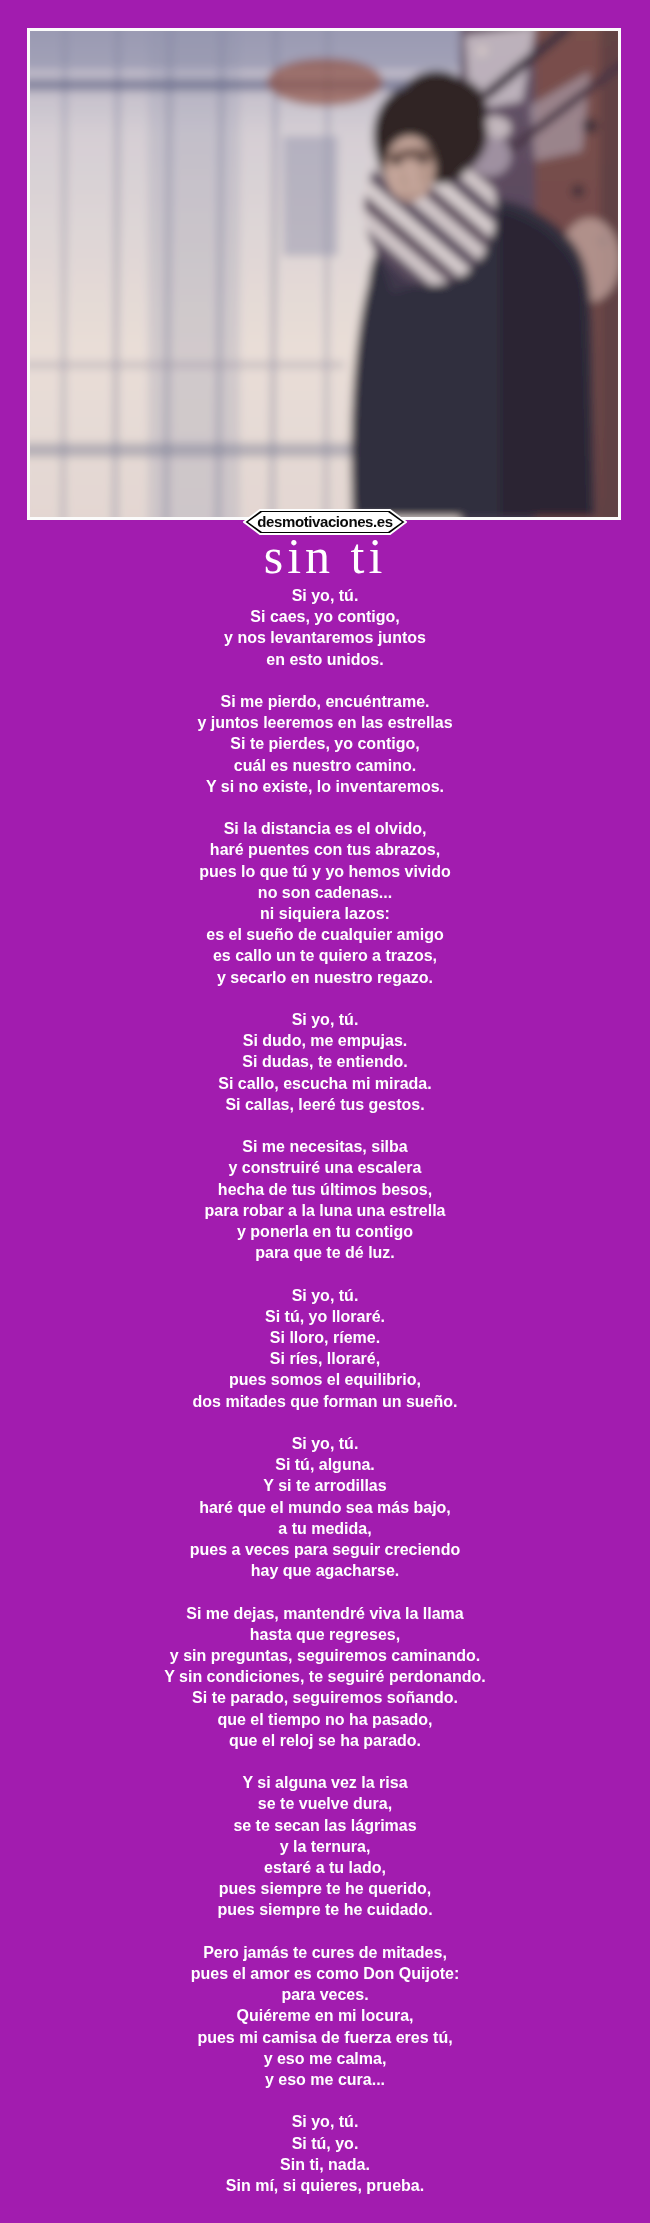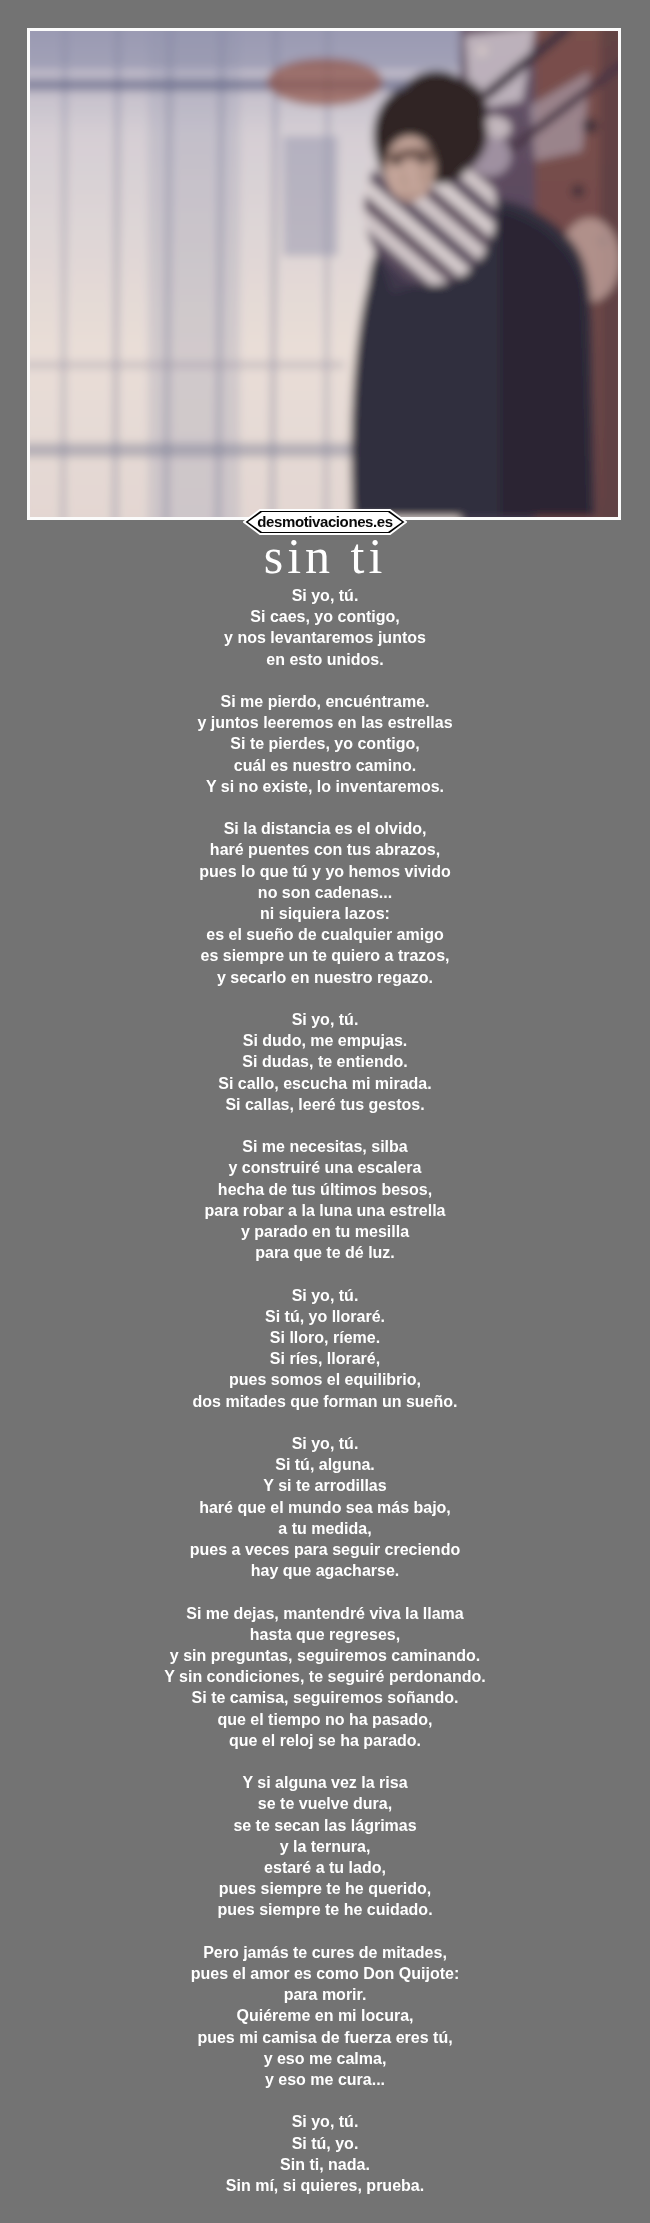--- a/index.html
+++ b/index.html
@@ -4,21 +4,21 @@
 <style>
   html, body {
     margin: 0;
     padding: 0;
     background: #000000;
   }
   .poster {
     position: relative;
     width: 650px;
     height: 2223px;
-    background: #737373;
+    background: #a21caf;
     overflow: hidden;
     font-family: "Liberation Sans", "DejaVu Sans", sans-serif;
   }
   .photo-frame {
     position: absolute;
     left: 27px;
     top: 28px;
     width: 588px;
     height: 486px;
     border: 3px solid #fbfbfb;
@@ -193,36 +193,36 @@
         <div class="poem-line">cuál es nuestro camino.</div>
         <div class="poem-line">Y si no existe, lo inventaremos.</div>
       </div>
       <div class="stanza">
         <div class="poem-line">Si la distancia es el olvido,</div>
         <div class="poem-line">haré puentes con tus abrazos,</div>
         <div class="poem-line">pues lo que tú y yo hemos vivido</div>
         <div class="poem-line">no son cadenas...</div>
         <div class="poem-line">ni siquiera lazos:</div>
         <div class="poem-line">es el sueño de cualquier amigo</div>
-        <div class="poem-line">es siempre un te quiero a trazos,</div>
+        <div class="poem-line">es callo un te quiero a trazos,</div>
         <div class="poem-line">y secarlo en nuestro regazo.</div>
       </div>
       <div class="stanza">
         <div class="poem-line">Si yo, tú.</div>
         <div class="poem-line">Si dudo, me empujas.</div>
         <div class="poem-line">Si dudas, te entiendo.</div>
         <div class="poem-line">Si callo, escucha mi mirada.</div>
         <div class="poem-line">Si callas, leeré tus gestos.</div>
       </div>
       <div class="stanza">
         <div class="poem-line">Si me necesitas, silba</div>
         <div class="poem-line">y construiré una escalera</div>
         <div class="poem-line">hecha de tus últimos besos,</div>
         <div class="poem-line">para robar a la luna una estrella</div>
-        <div class="poem-line">y parado en tu mesilla</div>
+        <div class="poem-line">y ponerla en tu contigo</div>
         <div class="poem-line">para que te dé luz.</div>
       </div>
       <div class="stanza">
         <div class="poem-line">Si yo, tú.</div>
         <div class="poem-line">Si tú, yo lloraré.</div>
         <div class="poem-line">Si lloro, ríeme.</div>
         <div class="poem-line">Si ríes, lloraré,</div>
         <div class="poem-line">pues somos el equilibrio,</div>
         <div class="poem-line">dos mitades que forman un sueño.</div>
       </div>
@@ -233,37 +233,37 @@
         <div class="poem-line">haré que el mundo sea más bajo,</div>
         <div class="poem-line">a tu medida,</div>
         <div class="poem-line">pues a veces para seguir creciendo</div>
         <div class="poem-line">hay que agacharse.</div>
       </div>
       <div class="stanza">
         <div class="poem-line">Si me dejas, mantendré viva la llama</div>
         <div class="poem-line">hasta que regreses,</div>
         <div class="poem-line">y sin preguntas, seguiremos caminando.</div>
         <div class="poem-line">Y sin condiciones, te seguiré perdonando.</div>
-        <div class="poem-line">Si te camisa, seguiremos soñando.</div>
+        <div class="poem-line">Si te parado, seguiremos soñando.</div>
         <div class="poem-line">que el tiempo no ha pasado,</div>
         <div class="poem-line">que el reloj se ha parado.</div>
       </div>
       <div class="stanza">
         <div class="poem-line">Y si alguna vez la risa</div>
         <div class="poem-line">se te vuelve dura,</div>
         <div class="poem-line">se te secan las lágrimas</div>
         <div class="poem-line">y la ternura,</div>
         <div class="poem-line">estaré a tu lado,</div>
         <div class="poem-line">pues siempre te he querido,</div>
         <div class="poem-line">pues siempre te he cuidado.</div>
       </div>
       <div class="stanza">
         <div class="poem-line">Pero jamás te cures de mitades,</div>
         <div class="poem-line">pues el amor es como Don Quijote:</div>
-        <div class="poem-line">para morir.</div>
+        <div class="poem-line">para veces.</div>
         <div class="poem-line">Quiéreme en mi locura,</div>
         <div class="poem-line">pues mi camisa de fuerza eres tú,</div>
         <div class="poem-line">y eso me calma,</div>
         <div class="poem-line">y eso me cura...</div>
       </div>
       <div class="stanza">
         <div class="poem-line">Si yo, tú.</div>
         <div class="poem-line">Si tú, yo.</div>
         <div class="poem-line">Sin ti, nada.</div>
         <div class="poem-line">Sin mí, si quieres, prueba.</div>

